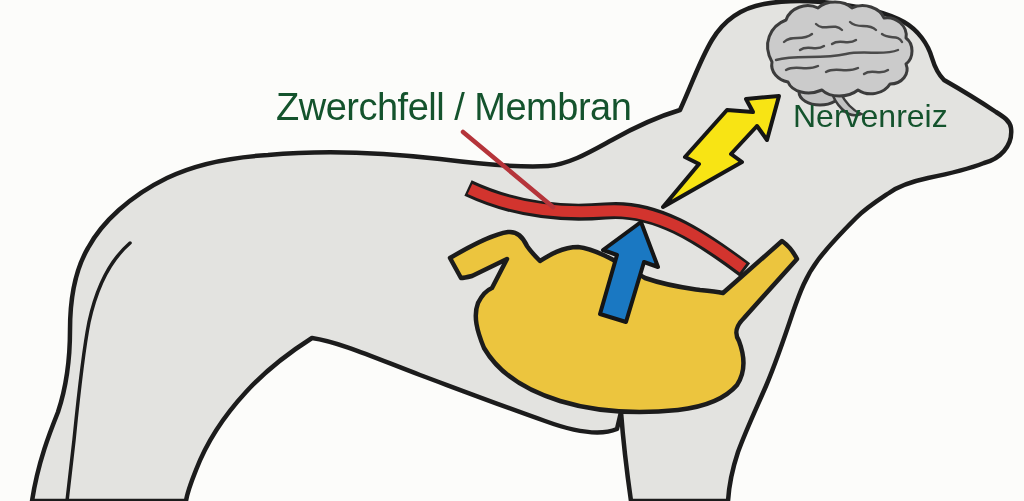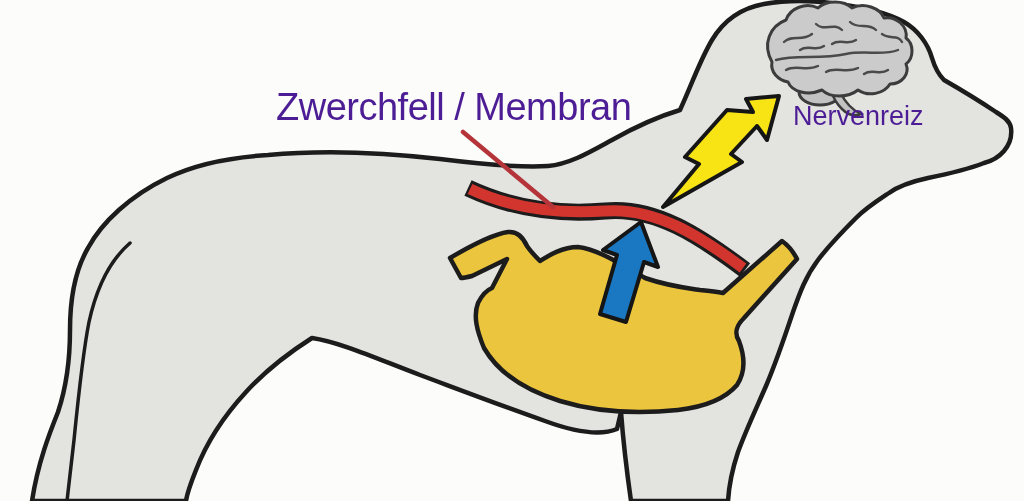--- a/index.html
+++ b/index.html
@@ -6,31 +6,31 @@
   #stage{
     position:relative;
     width:1024px;height:501px;
     background:#fcfcfa;
     overflow:hidden;
     font-family:"Liberation Sans", sans-serif;
   }
   #art{position:absolute;left:0;top:0;}
   .label{
     position:absolute;
-    color:#4c1d95;
+    color:#14532d;
     white-space:nowrap;
   }
   #diaphragm-label{
     left:276px;top:86px;
     font-size:38px;
     letter-spacing:-0.5px;
   }
   #nerve-label{
     left:793px;top:102px;
-    font-size:27px;
+    font-size:32px;
     line-height:28px;
   }
 </style>
 </head>
 <body>
 
 <div id="stage">
 
   <svg id="art" width="1024" height="501" viewBox="0 0 1024 501">
 

